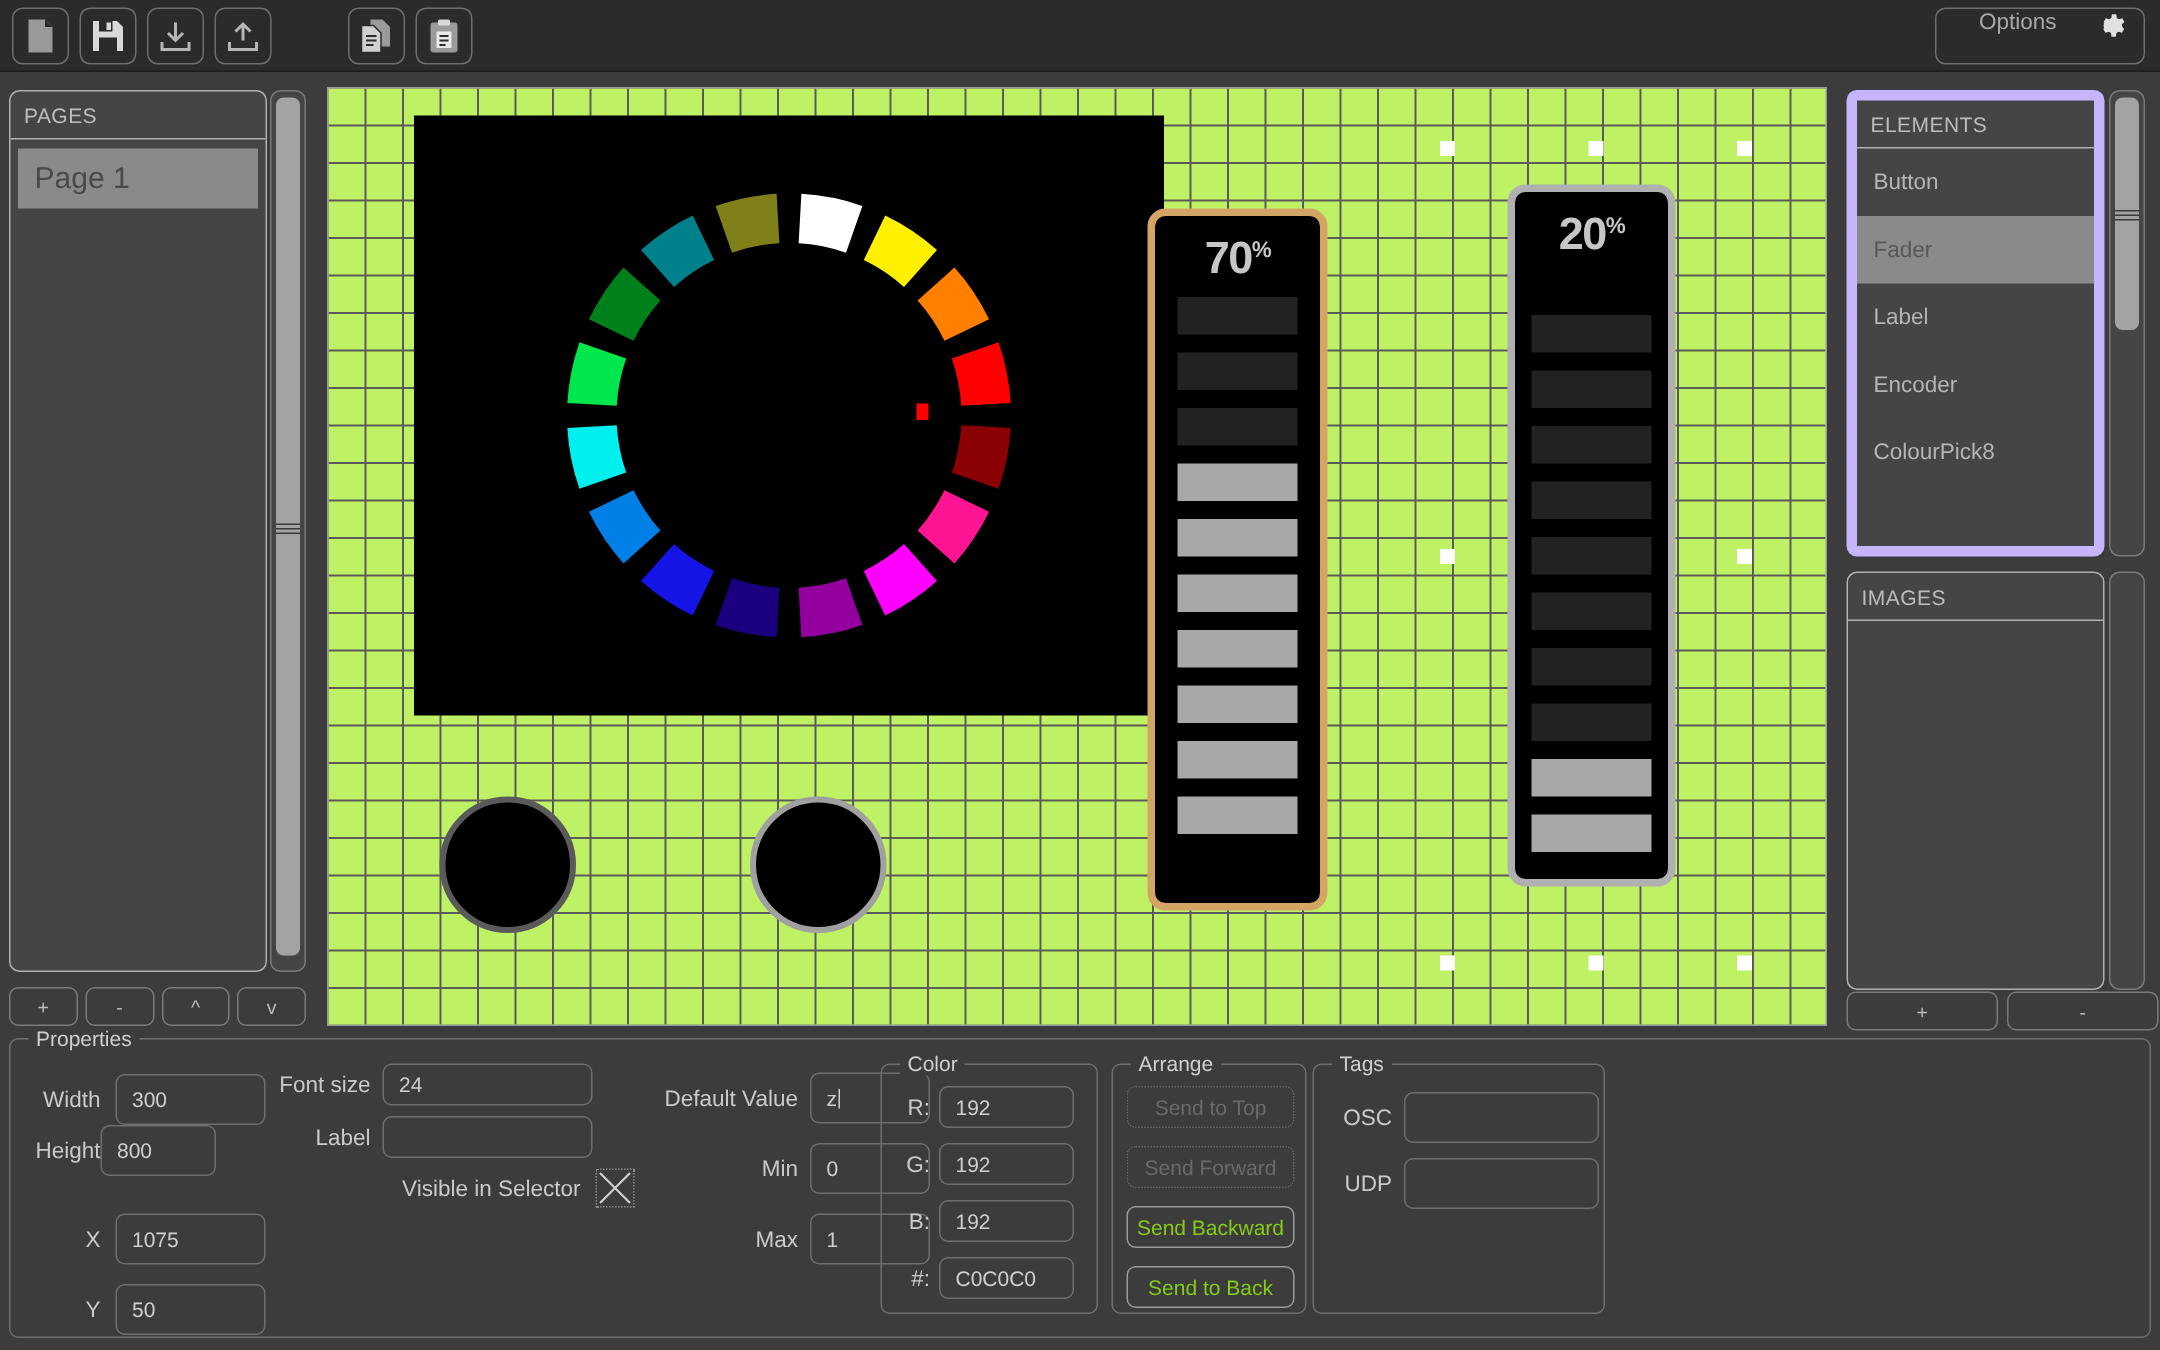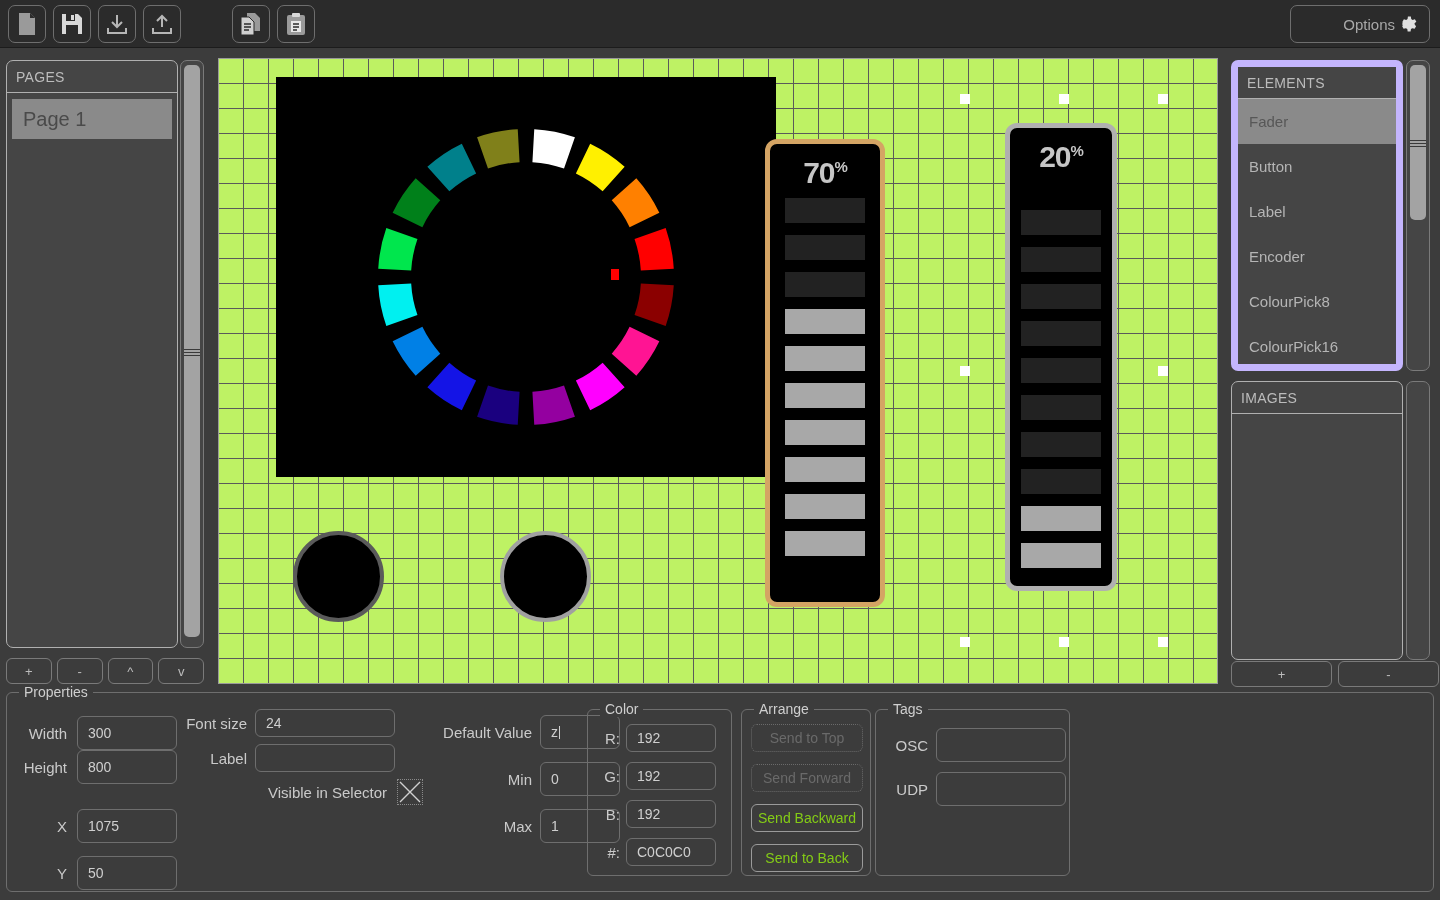--- a/index.html
+++ b/index.html
@@ -23,22 +23,22 @@
     position: absolute; top: 5px; width: 38px; height: 38px;
     border: 1px solid #6e6e6e; border-radius: 7px;
     background: #2b2b2b;
     display: flex; align-items: center; justify-content: center;
     cursor: pointer;
   }
   .tool-btn svg { display: block; }
   .options-btn {
     position: absolute; right: 10px; top: 5px; width: 140px; height: 38px;
     border: 1px solid #6e6e6e; border-radius: 7px; background: #2b2b2b;
-    display: flex; align-items: center; justify-content: flex-end;
-    gap: 0; padding-right: 12px; cursor: pointer;
+    display: flex; justify-content: flex-end;
+    gap: 24px; padding-right: 12px; cursor: pointer;
   }
   .options-btn .lbl { color: #a8a8a8; font-size: 15px; }
 
   
   .pages-panel {
     position: absolute; left: 6px; top: 60px; width: 172px; height: 588px;
     border: 1px solid #b0b0b0; border-radius: 7px; background: #454545;
     overflow: hidden;
   }
   .panel-head {
@@ -322,37 +322,34 @@
     <div class="handle" style="left:741px; top:307px"></div>
     <div class="handle" style="left:939px; top:307px"></div>
     <div class="handle" style="left:741px; top:578px"></div>
     <div class="handle" style="left:840px; top:578px"></div>
     <div class="handle" style="left:939px; top:578px"></div>
   </div>
 
   <div class="elements-panel">
     <div class="panel-head">ELEMENTS</div>
     <div id="elements-list">
+        <div class="el-item">
+          <span>Button</span>
+        </div>
         <div class="el-item sel">
           <span>Fader</span>
         </div>
         <div class="el-item">
-          <span>Button</span>
-        </div>
-        <div class="el-item">
           <span>Label</span>
         </div>
         <div class="el-item">
           <span>Encoder</span>
         </div>
         <div class="el-item">
           <span>ColourPick8</span>
-        </div>
-        <div class="el-item">
-          <span>ColourPick16</span>
         </div>
       </div>
   </div>
   <div class="vscroll elements-scroll" style="position:absolute">
     <div class="thumb" style="top:4px; height:155px">
       <div class="grip" style="top:75px">
           <i></i>
           <i></i>
           <i></i>
         </div>
@@ -373,21 +370,21 @@
 
   <div class="props">
     <div class="legend">Properties</div>
 
     <div class="row" style="left:8px; top:23px">
       <div class="lab" style="width:52px">Width</div>
       <div class="inp" style="width:100px; height:34px; margin-left:10px">300</div>
     </div>
     <div class="row" style="left:8px; top:57px">
       <div class="lab" style="width:52px">Height</div>
-      <div class="inp" style="width:100px; height:34px; margin-left:10px">800</div>
+      <div class="inp" style="width:77px; height:34px; ">800</div>
     </div>
     <div class="row" style="left:8px; top:116px">
       <div class="lab" style="width:52px">X</div>
       <div class="inp" style="width:100px; height:34px; margin-left:10px">1075</div>
     </div>
     <div class="row" style="left:8px; top:163px">
       <div class="lab" style="width:52px">Y</div>
       <div class="inp" style="width:100px; height:34px; margin-left:10px">50</div>
     </div>
 

